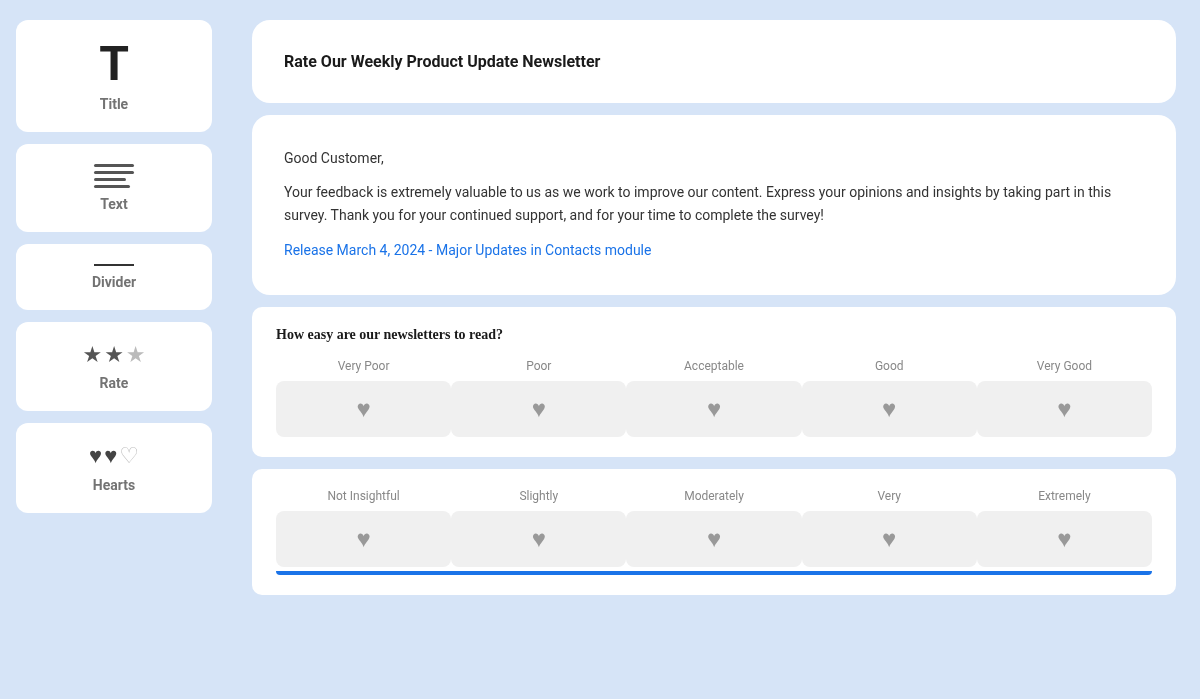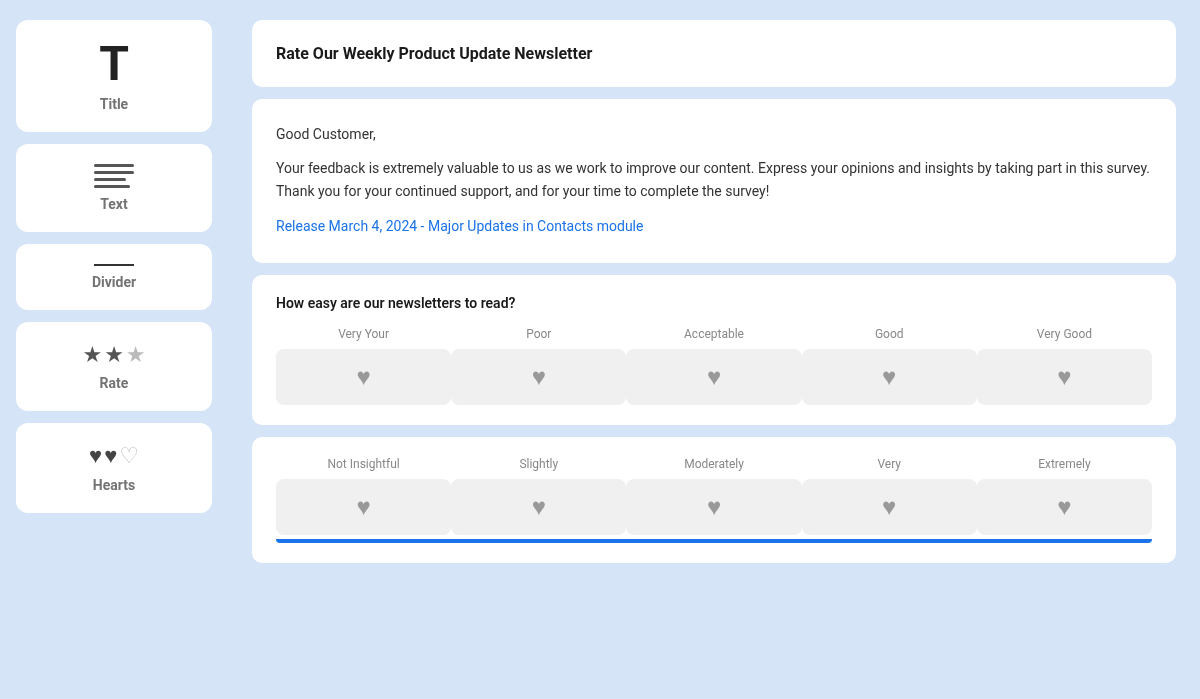--- a/index.html
+++ b/index.html
@@ -103,22 +103,22 @@
       flex: 1;
       padding: 20px 24px;
       overflow-y: auto;
       display: flex;
       flex-direction: column;
       gap: 12px;
     }
 
     .card {
       background: #ffffff;
-      border-radius: 10px;
-      padding: 24px;
+      border-radius: 18px;
+      padding: 32px;
     }
 
     .survey-title {
       font-size: 16px;
       font-weight: 700;
       color: #1a1a1a;
     }
 
     .intro-text {
       font-size: 14px;
@@ -141,20 +141,21 @@
       background: #ffffff;
       border-radius: 10px;
       padding: 20px 24px;
     }
 
     .question-label {
       font-size: 14px;
       font-weight: 600;
       color: #1a1a1a;
       margin-bottom: 16px;
+      font-family: Liberation Serif, serif;
     }
 
     .rating-row {
       display: flex;
       align-items: flex-start;
       gap: 0;
     }
 
     .rating-option {
       flex: 1;
@@ -247,21 +248,21 @@
   <div class="card">
     <p class="intro-text">Good Customer,</p>
     <p class="intro-text">Your feedback is extremely valuable to us as we work to improve our content. Express your opinions and insights by taking part in this survey. Thank you for your continued support, and for your time to complete the survey!</p>
     <a class="link-item" href="#">Release March 4, 2024 - Major Updates in Contacts module</a>
   </div>
 
   <div class="question-card">
     <div class="question-label">How easy are our newsletters to read?</div>
     <div class="rating-row">
       <div class="rating-option">
-        <span class="rating-label">Very Your</span>
+        <span class="rating-label">Very Poor</span>
         <div class="rating-heart">♥</div>
       </div>
       <div class="rating-option">
         <span class="rating-label">Poor</span>
         <div class="rating-heart">♥</div>
       </div>
       <div class="rating-option">
         <span class="rating-label">Acceptable</span>
         <div class="rating-heart">♥</div>
       </div>

